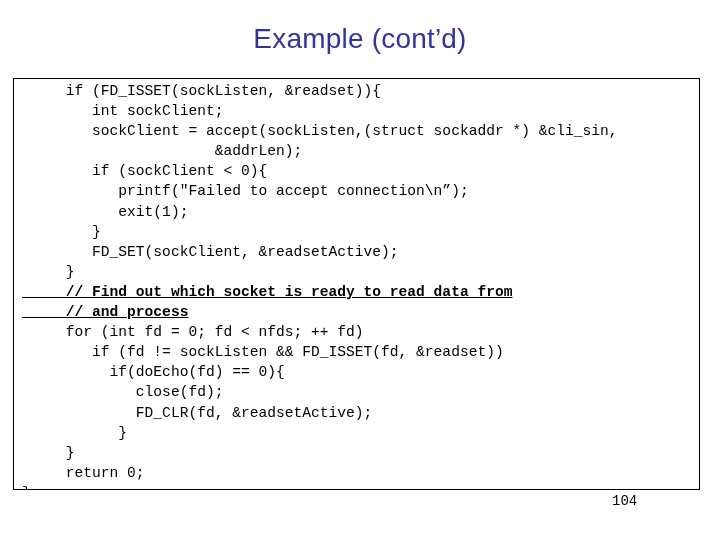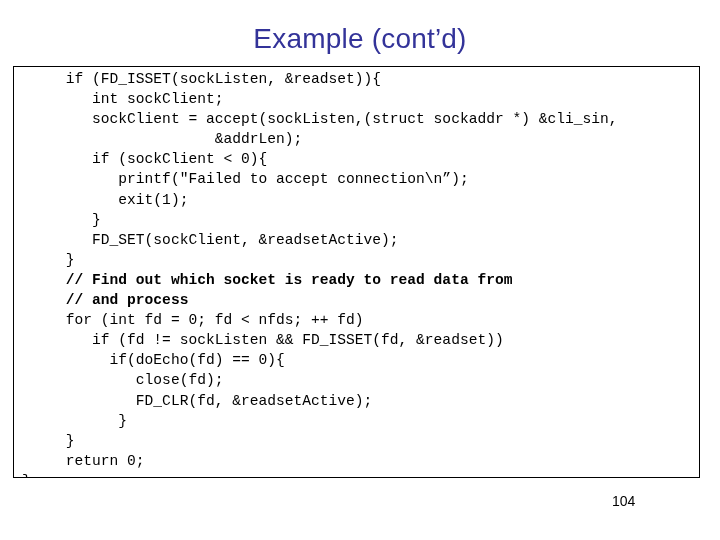--- a/index.html
+++ b/index.html
@@ -33,21 +33,21 @@
     font-size: 28px;
     line-height: 34px;
     color: #333399;
     letter-spacing: 0.2px;
     white-space: nowrap;
   }
 
   #code-box {
     position: absolute;
     left: 13px;
-    top: 66px;
+    top: 78px;
     width: 687px;
     height: 412px;
     border: 1px solid #000000;
     box-sizing: border-box;
     background: #ffffff;
     overflow: hidden;
   }
 
   #code-lines {
     position: absolute;
@@ -67,29 +67,30 @@
     white-space: pre;
     font-family: "Liberation Mono", "DejaVu Sans Mono", monospace;
     font-size: 14.6px;
     line-height: 20.1px;
     color: #000000;
     padding-left: 8px;
   }
 
   .code-line.bold {
     font-weight: bold;
+    text-decoration: underline;
   }
 
   #page-number {
     position: absolute;
     left: 612px;
     top: 493px;
     width: 60px;
     text-align: left;
-    font-family: Liberation Sans, sans-serif;
+    font-family: Liberation Mono, monospace;
     font-size: 14px;
     line-height: 16px;
     color: #000000;
   }
 </style>
 </head>
 <body>
 
 <div id="slide">
 

